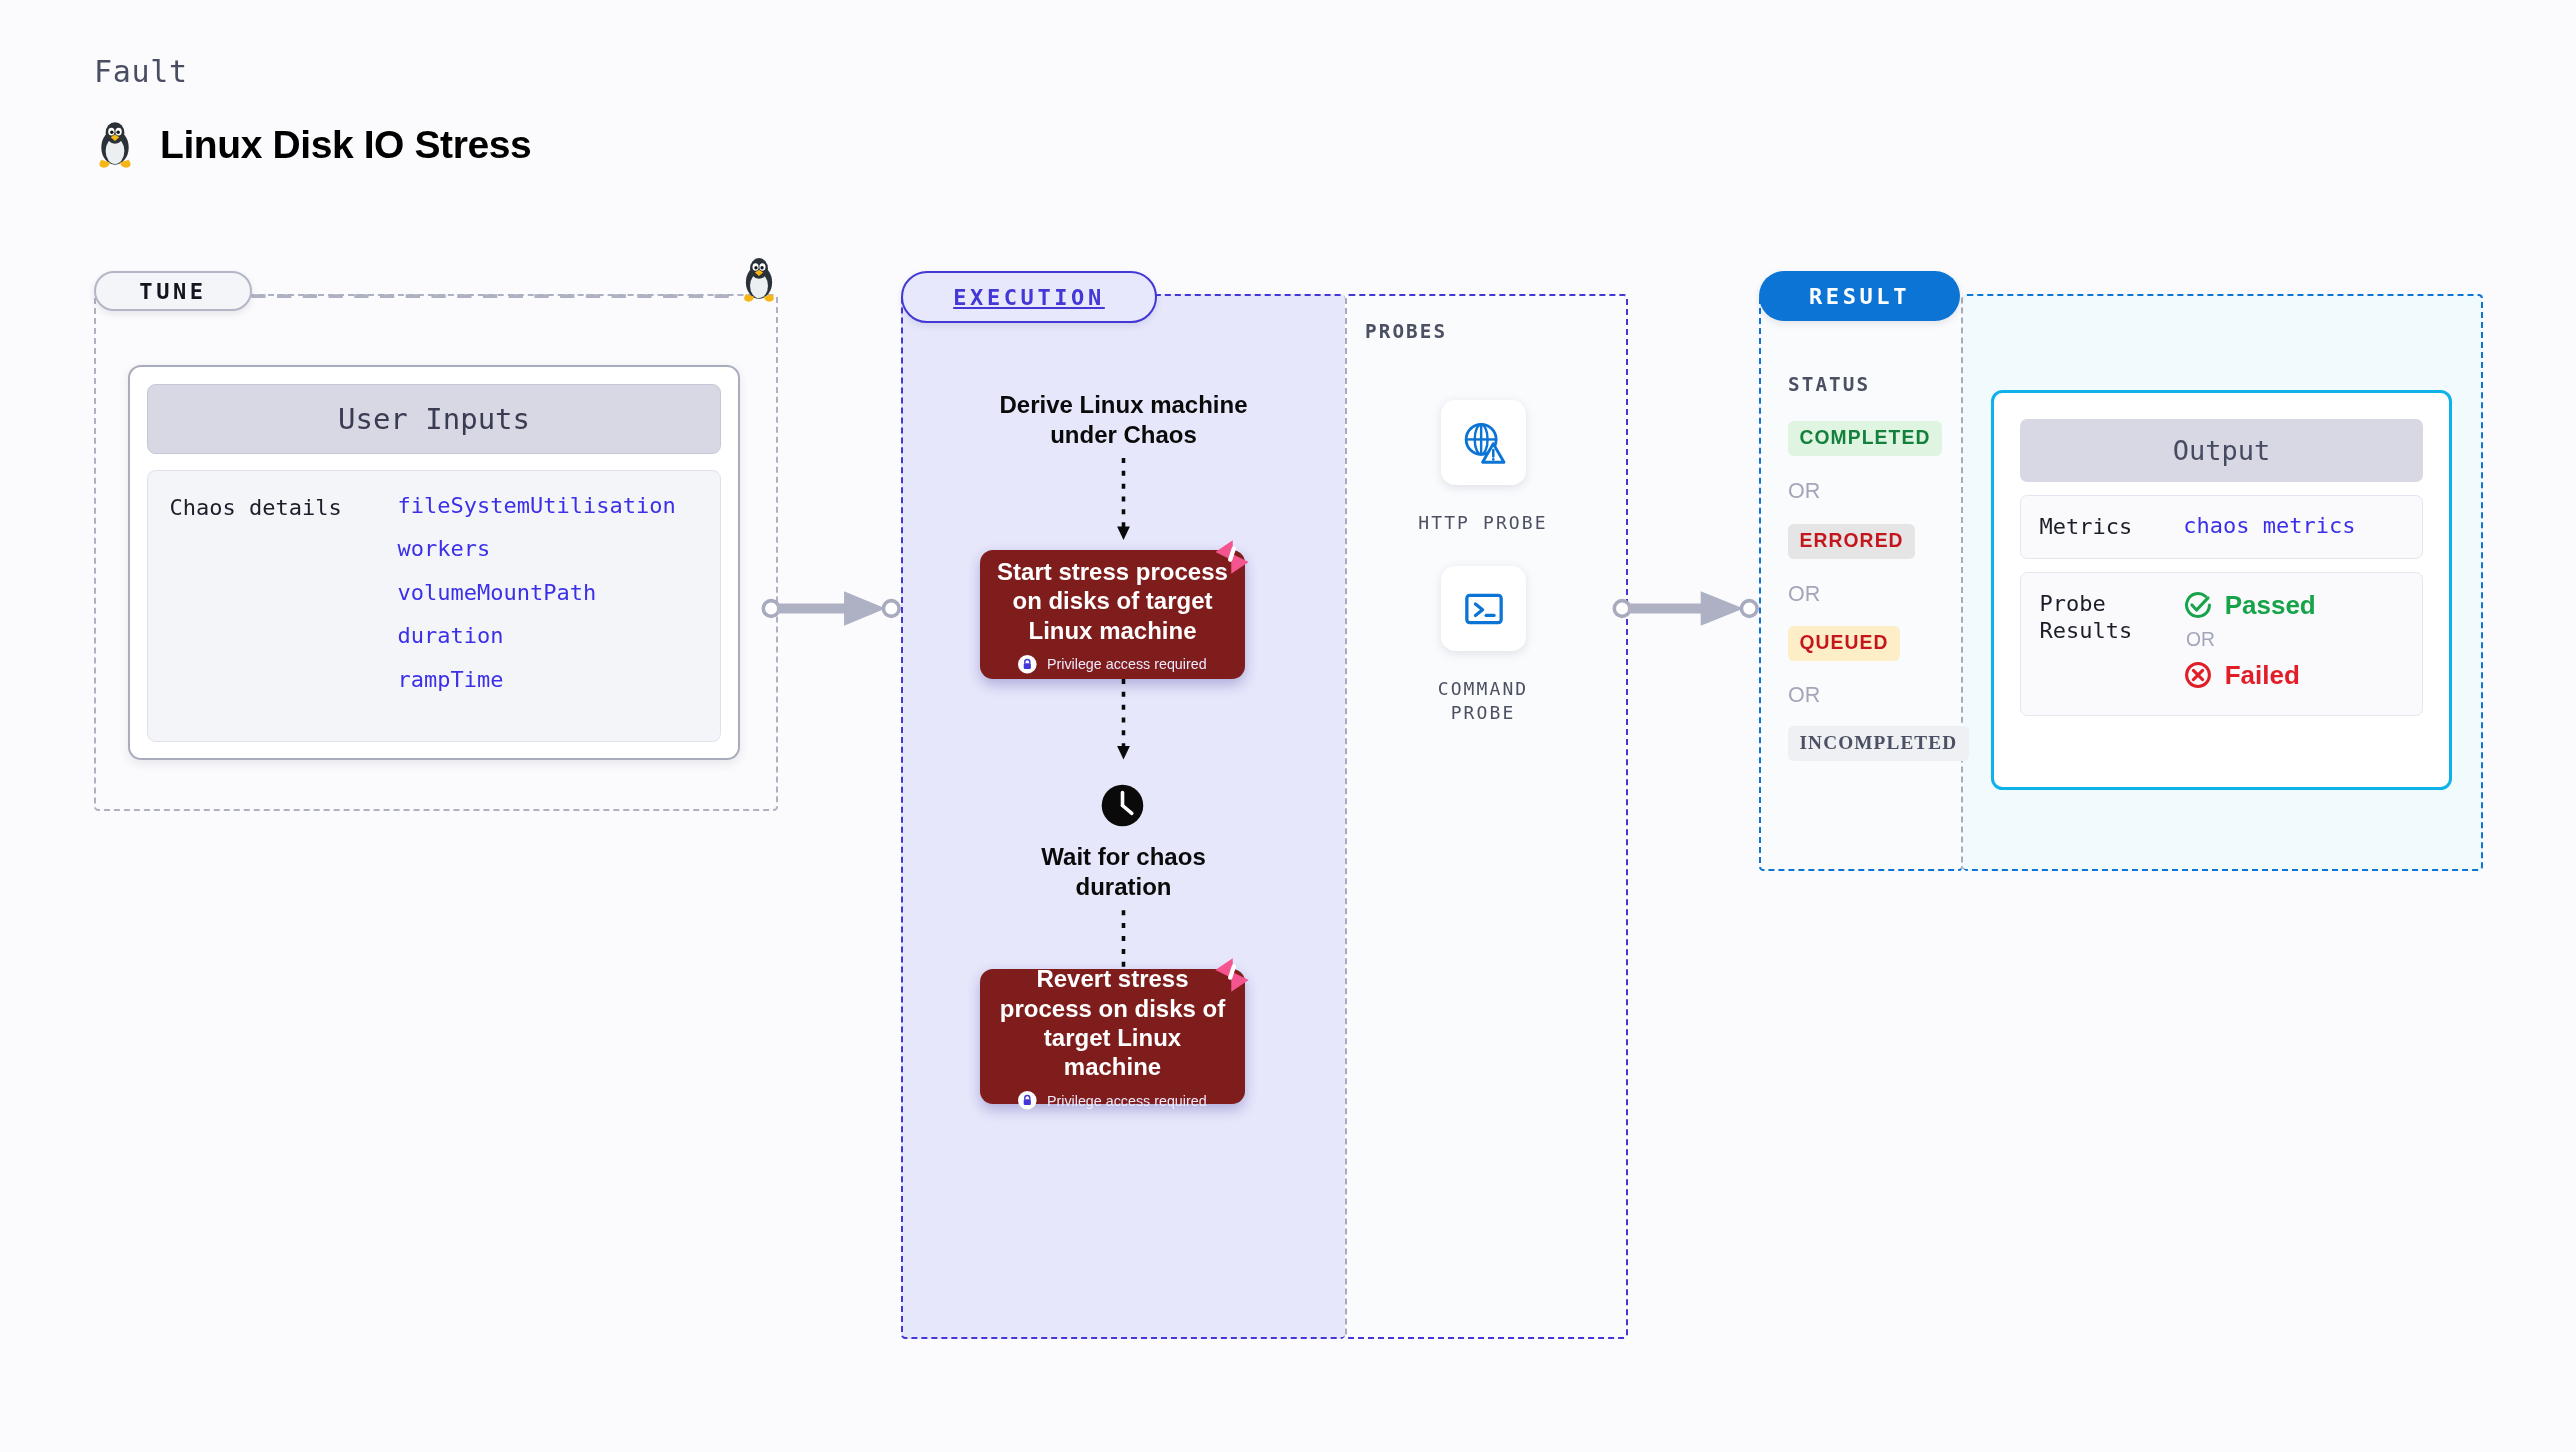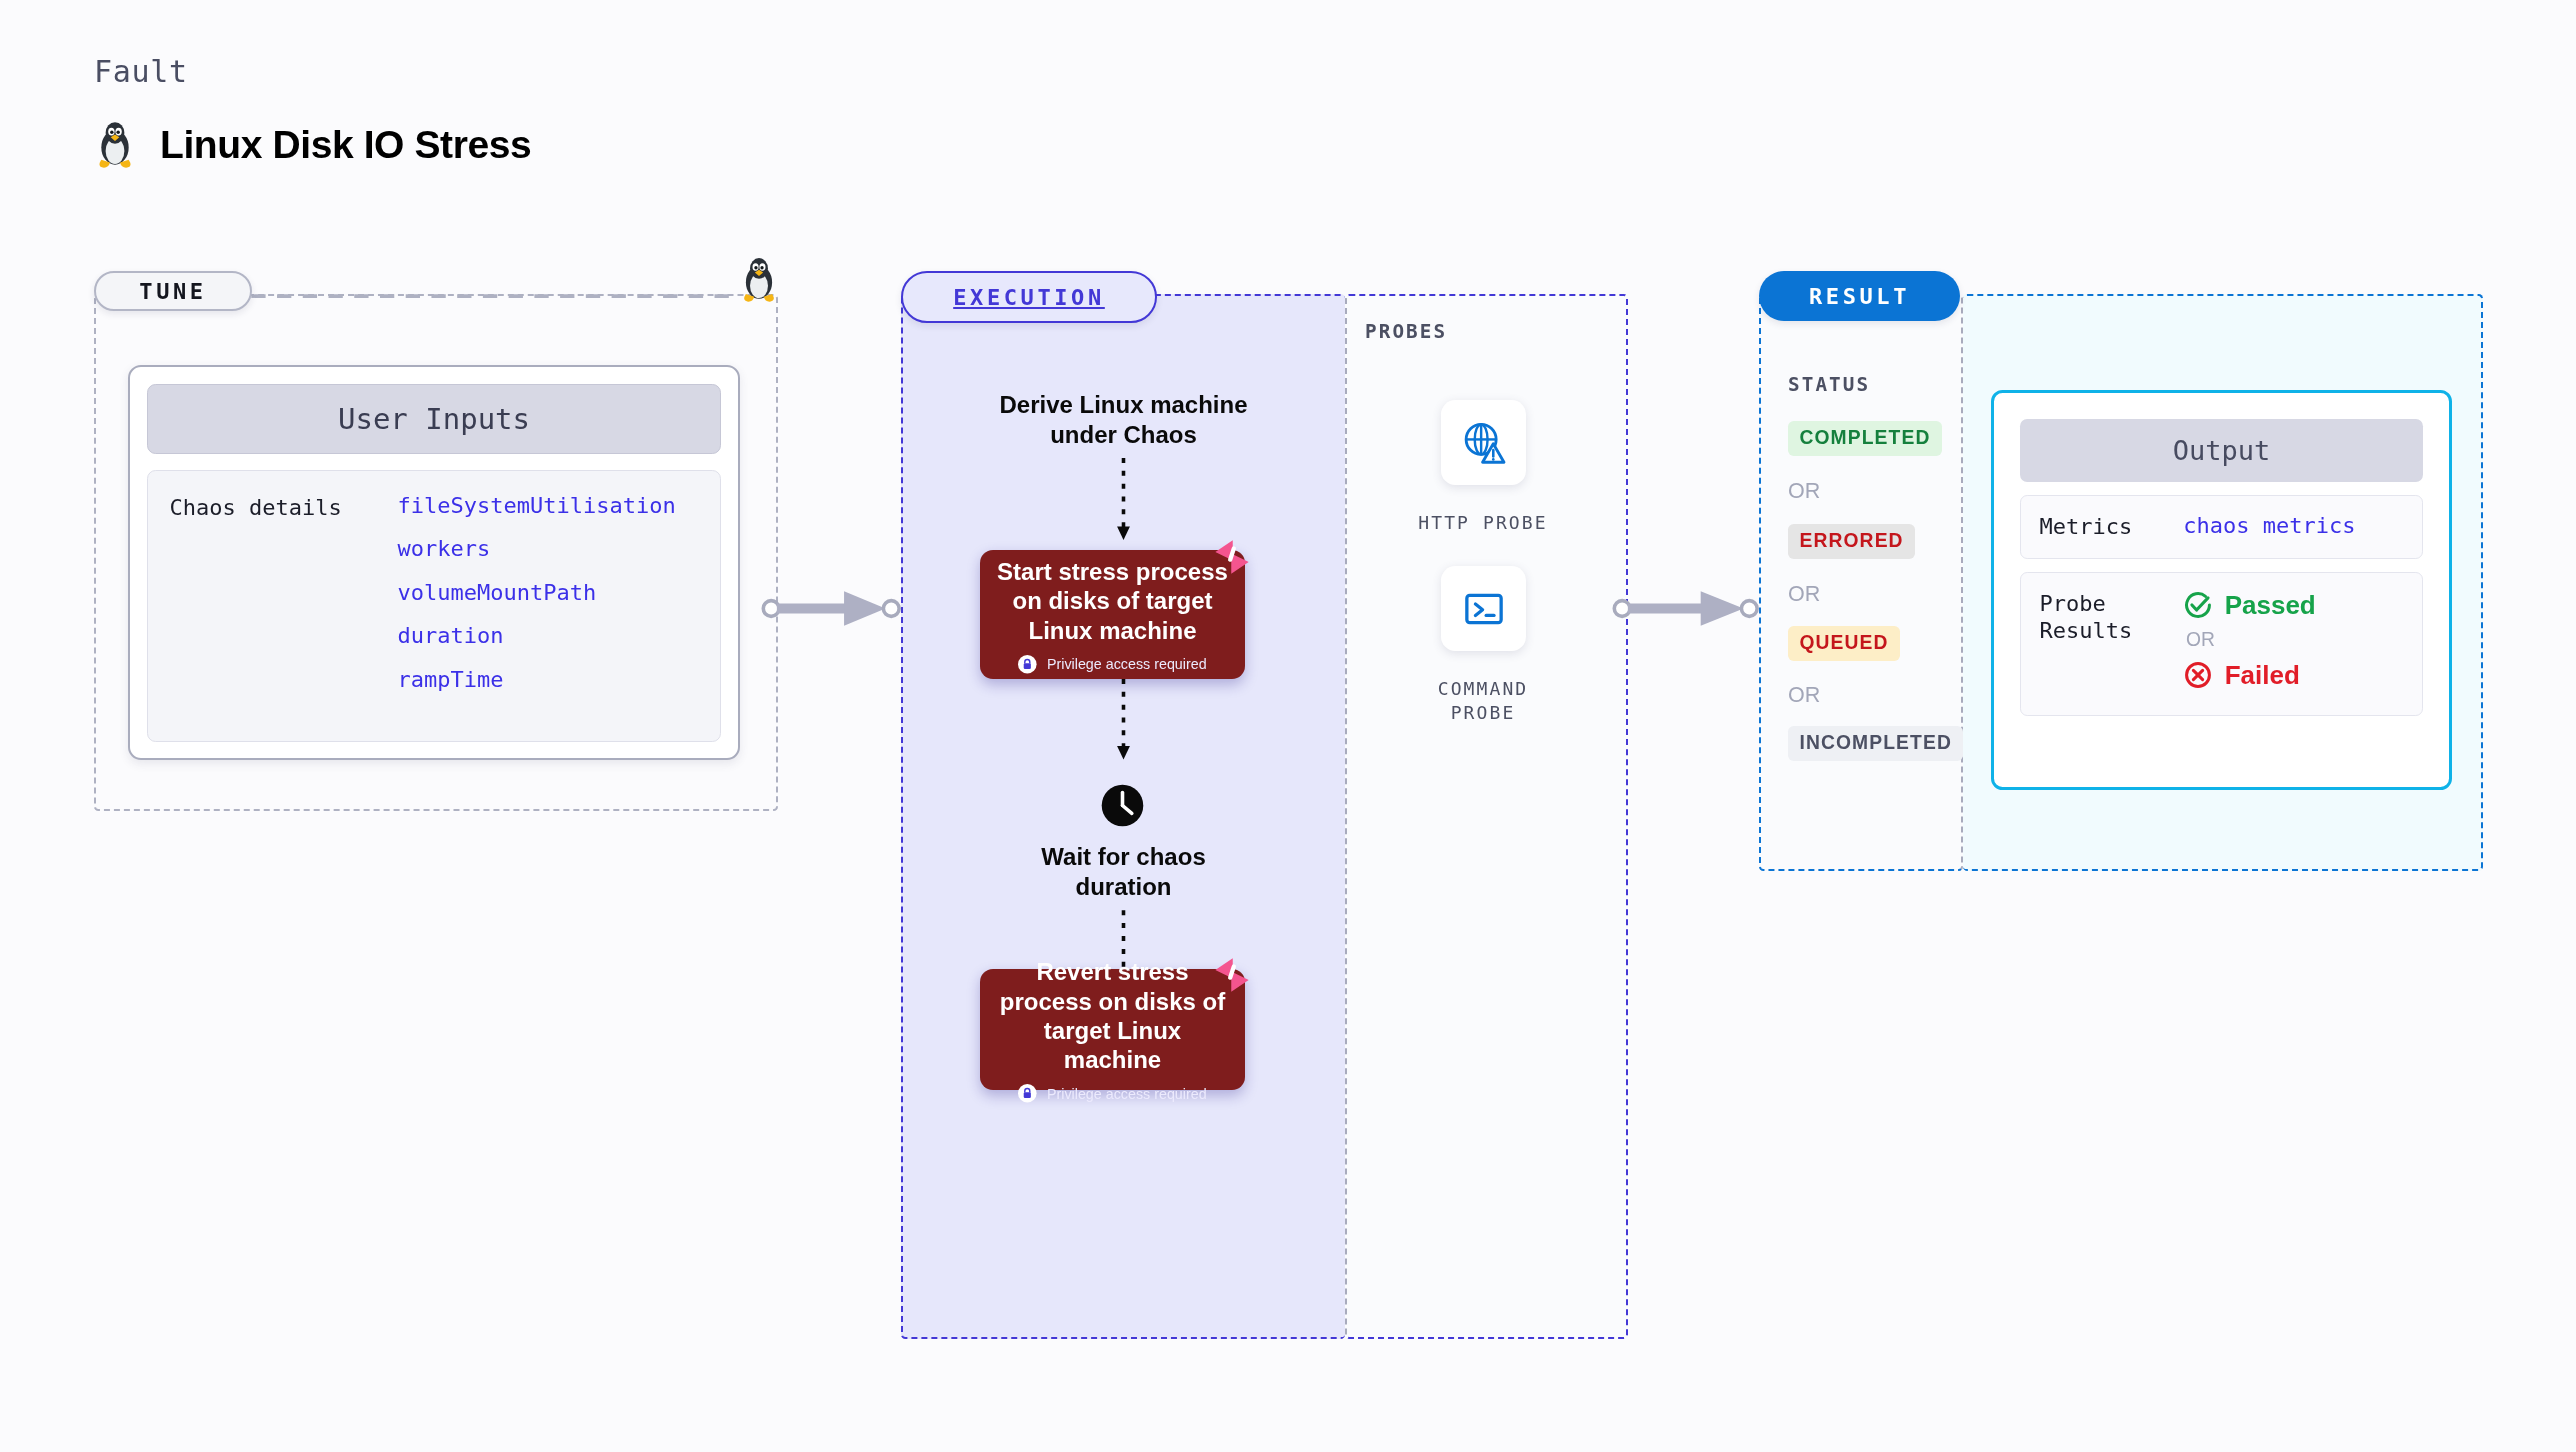--- a/index.html
+++ b/index.html
@@ -327,21 +327,21 @@
   <div class="exec-step-label" style="left:980px; top:842px; width:287px;">
     <span>Wait for chaos</span><br>
     <span>duration</span>
   </div>
 
   <svg class="abs" style="left:1107px; top:910px;" width="33" height="90" viewBox="0 0 46 125">
     <line x1="23" y1="0" x2="23" y2="100" stroke="#0a0a0a" stroke-width="5" stroke-dasharray="7 11"></line>
     <polygon points="14,98 32,98 23,117" fill="#0a0a0a"></polygon>
   </svg>
 
-  <div class="exec-node" style="left:980px; top:969px; width:265px; height:121px;">
+  <div class="exec-node" style="left:980px; top:969px; width:265px; height:135px;">
     <div class="exec-node-text">
       <span>Revert stress</span><br>
       <span>process on disks of</span><br>
       <span>target Linux machine</span>
     </div>
     <div class="priv-row">
       <span>
         <svg width="18.6" height="18.6" viewBox="0 0 26 26">
           <circle cx="13" cy="13" r="13" fill="#ffffff"></circle>
           <path d="M9.5 12 v-2.2 a3.5 3.5 0 0 1 7 0 V12" fill="none" stroke="#4338d6" stroke-width="2"></path>
@@ -403,21 +403,21 @@
 
   <div class="status-badge" style="top:421px; background:#dff5e1; color:#15803d;">COMPLETED</div>
   <div class="status-or" style="top:479px;">OR</div>
 
   <div class="status-badge" style="top:524px; background:#e5e5e5; color:#c4161c;">ERRORED</div>
   <div class="status-or" style="top:582px;">OR</div>
 
   <div class="status-badge" style="top:626px; background:#fdeec7; color:#c4161c;">QUEUED</div>
   <div class="status-or" style="top:683px;">OR</div>
 
-  <div class="status-badge" style="top:726px; background:#eef0f4; color:#4c5063;">INCOMPLETED</div>
+  <div class="status-badge" style="top:726px; background:#eef0f4; color:#4c5063;font-family:Liberation Serif, serif;">INCOMPLETED</div>
 
   <div class="out-card">
     <div class="out-header">Output</div>
 
     <div class="out-row">
       <div class="out-key">Metrics</div>
       <div class="out-val-link">chaos metrics</div>
     </div>
 
     <div class="out-row" style="padding-bottom:24px;">

